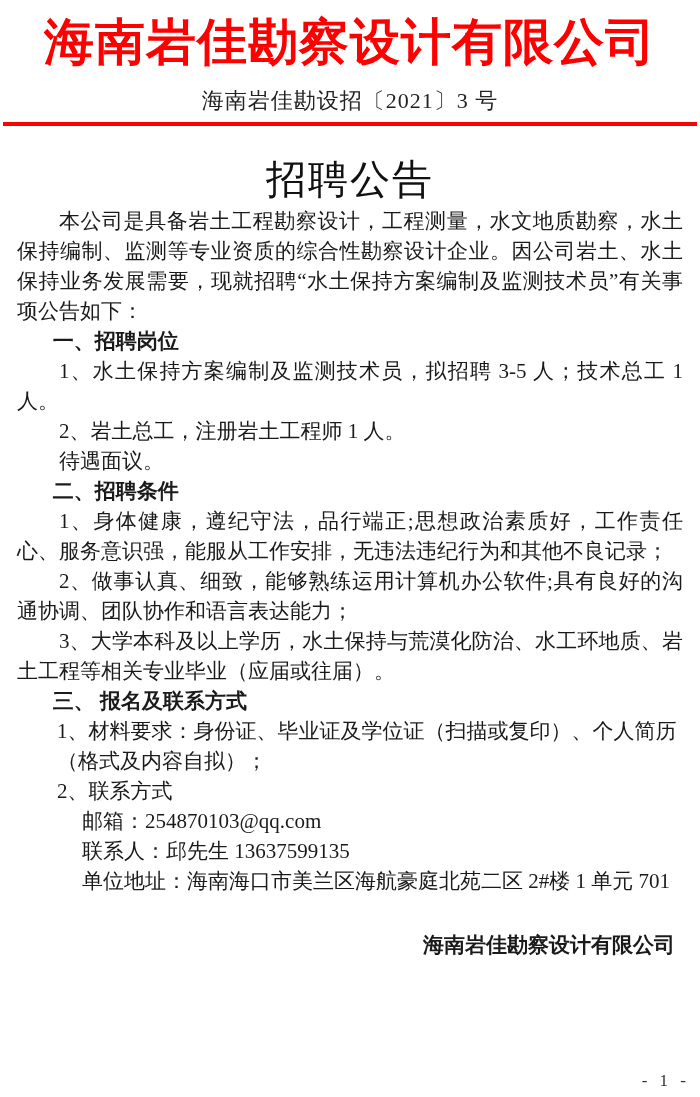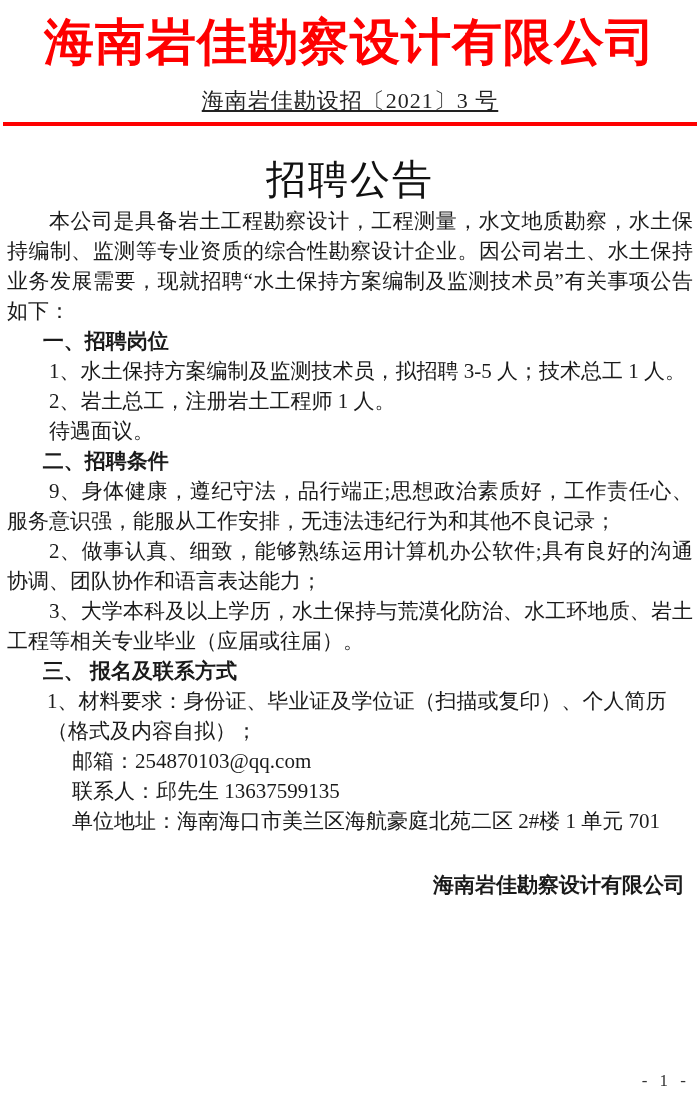--- a/index.html
+++ b/index.html
@@ -23,34 +23,33 @@
     color: #fe0000;
     letter-spacing: 1px;
     white-space: nowrap;
   }
   .doc-number {
     margin-top: 14px;
     font-size: 22px;
     line-height: 26px;
     letter-spacing: 1px;
     color: #222222;
-    text-decoration: underline;
   }
   .red-rule { height: 4px; background: #fe0000; margin: 8px 3px 0 3px; }
   .doc-title {
     margin: 36px 0 8px 0;
     font-size: 40px;
     line-height: 36px;
     font-weight: normal;
     text-align: center;
     letter-spacing: 2px;
     color: #111111;
   }
   .content {
-    padding: 0 7px;
+    padding: 0 17px;
     font-size: 21px;
     line-height: 30px;
     text-align: justify;
     text-justify: inter-ideograph;
   }
   .content p, .content h3 {
     margin: 0;
     font-size: 21px;
     line-height: 30px;
     font-weight: normal;
@@ -89,27 +88,28 @@
   <div class="content">
 
     <p class="indent">本公司是具备岩土工程勘察设计，工程测量，水文地质勘察，水土保持编制、监测等专业资质的综合性勘察设计企业。因公司岩土、水土保持业务发展需要，现就招聘“水土保持方案编制及监测技术员”有关事项公告如下：</p>
 
     <h3 class="sec-heading">一、招聘岗位</h3>
     <p class="indent">1、水土保持方案编制及监测技术员，拟招聘 3-5 人；技术总工 1 人。</p>
     <p class="indent">2、岩土总工，注册岩土工程师 1 人。</p>
     <p class="indent">待遇面议。</p>
 
     <h3 class="sec-heading">二、招聘条件</h3>
-    <p class="indent">9、身体健康，遵纪守法，品行端正;思想政治素质好，工作责任心、服务意识强，能服从工作安排，无违法违纪行为和其他不良记录；</p>
+    <p class="indent">1、身体健康，遵纪守法，品行端正;思想政治素质好，工作责任心、服务意识强，能服从工作安排，无违法违纪行为和其他不良记录；</p>
     <p class="indent">2、做事认真、细致，能够熟练运用计算机办公软件;具有良好的沟通协调、团队协作和语言表达能力；</p>
     <p class="indent">3、大学本科及以上学历，水土保持与荒漠化防治、水工环地质、岩土工程等相关专业毕业（应届或往届）。</p>
 
     <h3 class="sec-heading">三、 报名及联系方式</h3>
     <p class="block-indent multiline">1、材料要求：身份证、毕业证及学位证（扫描或复印）、个人简历
 （格式及内容自拟）；</p>
+    <p class="block-indent">2、联系方式</p>
     <p class="contact">邮箱：254870103@qq.com</p>
     <p class="contact">联系人：邱先生 13637599135</p>
     <p class="contact">单位地址：海南海口市美兰区海航豪庭北苑二区 2#楼 1 单元 701</p>
 
     <div class="signature">
       <p class="sig-company">海南岩佳勘察设计有限公司</p>
     </div>
 
   </div>
 

